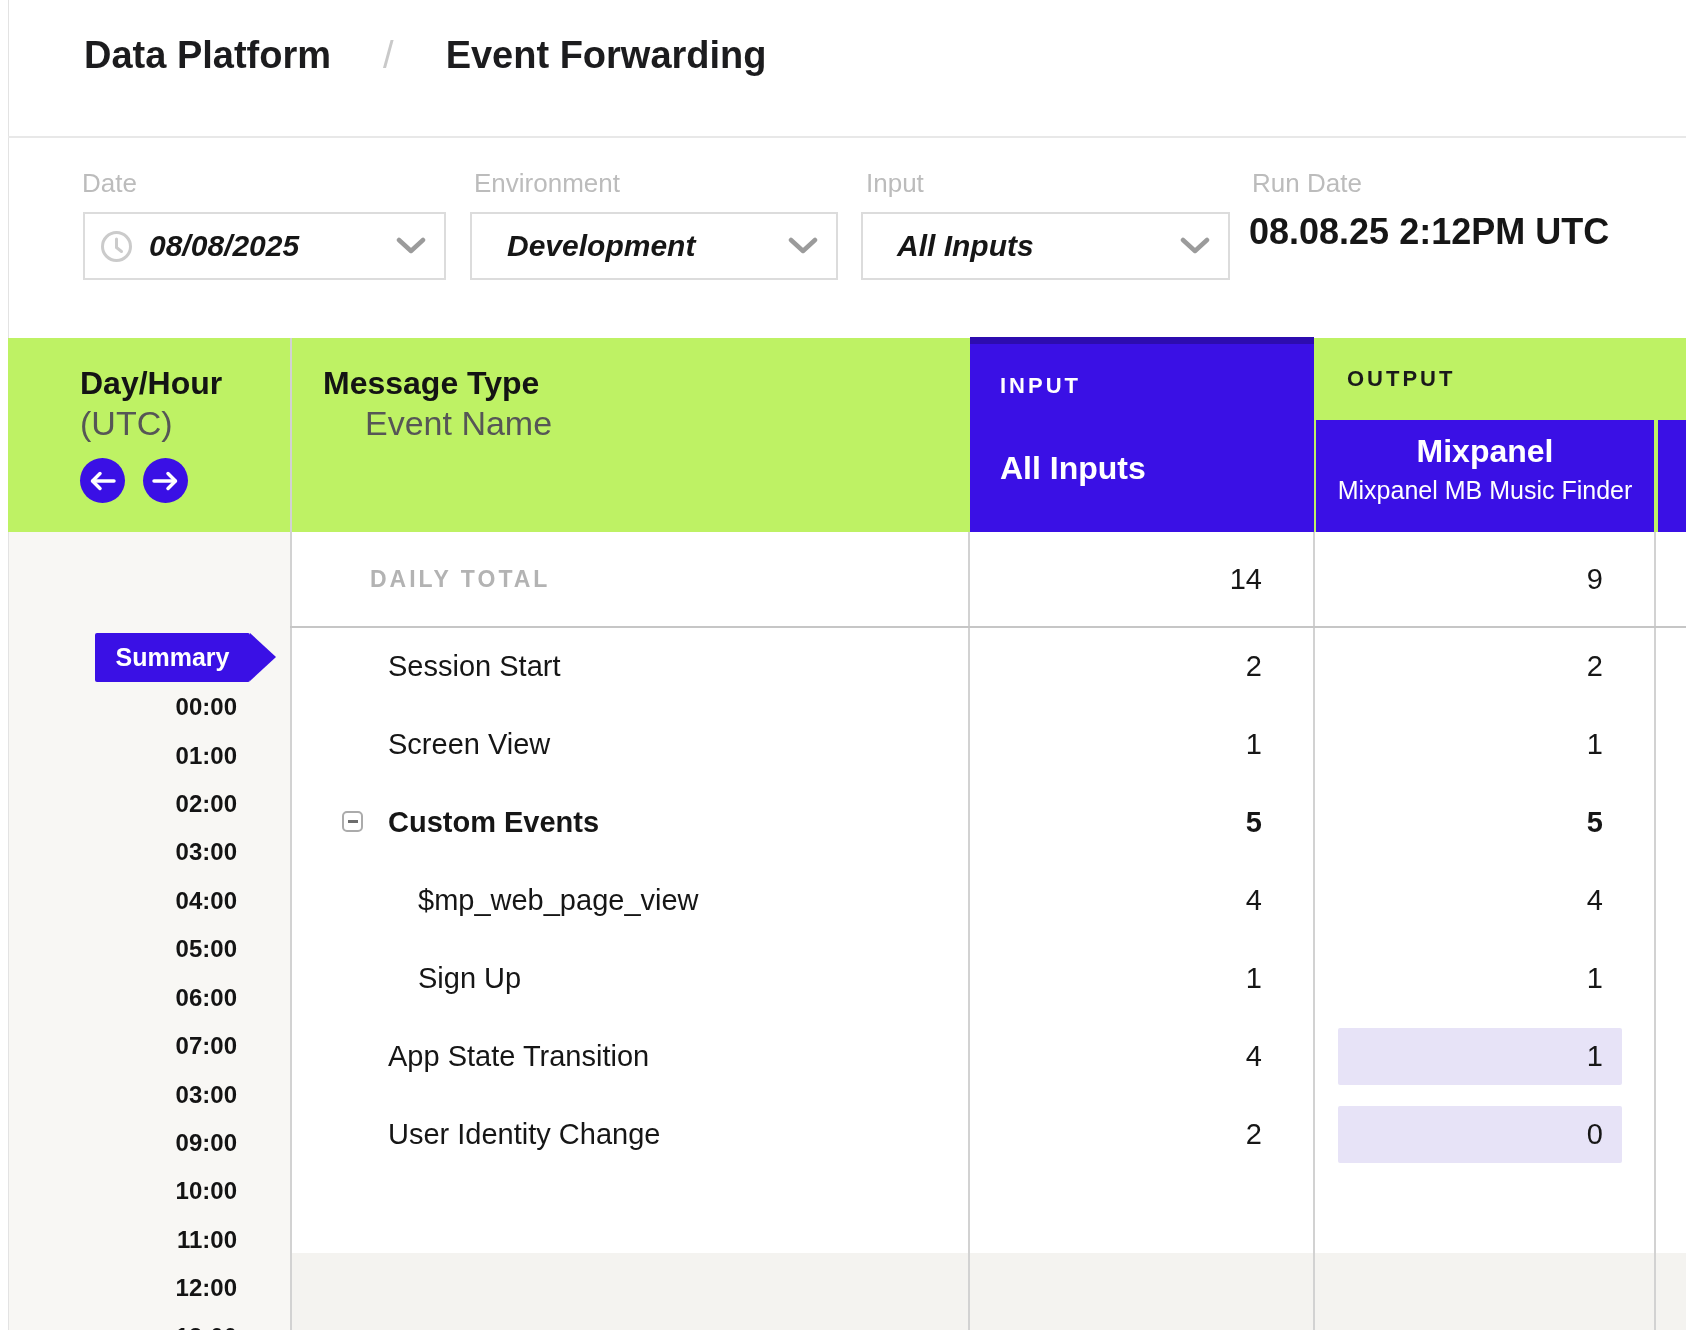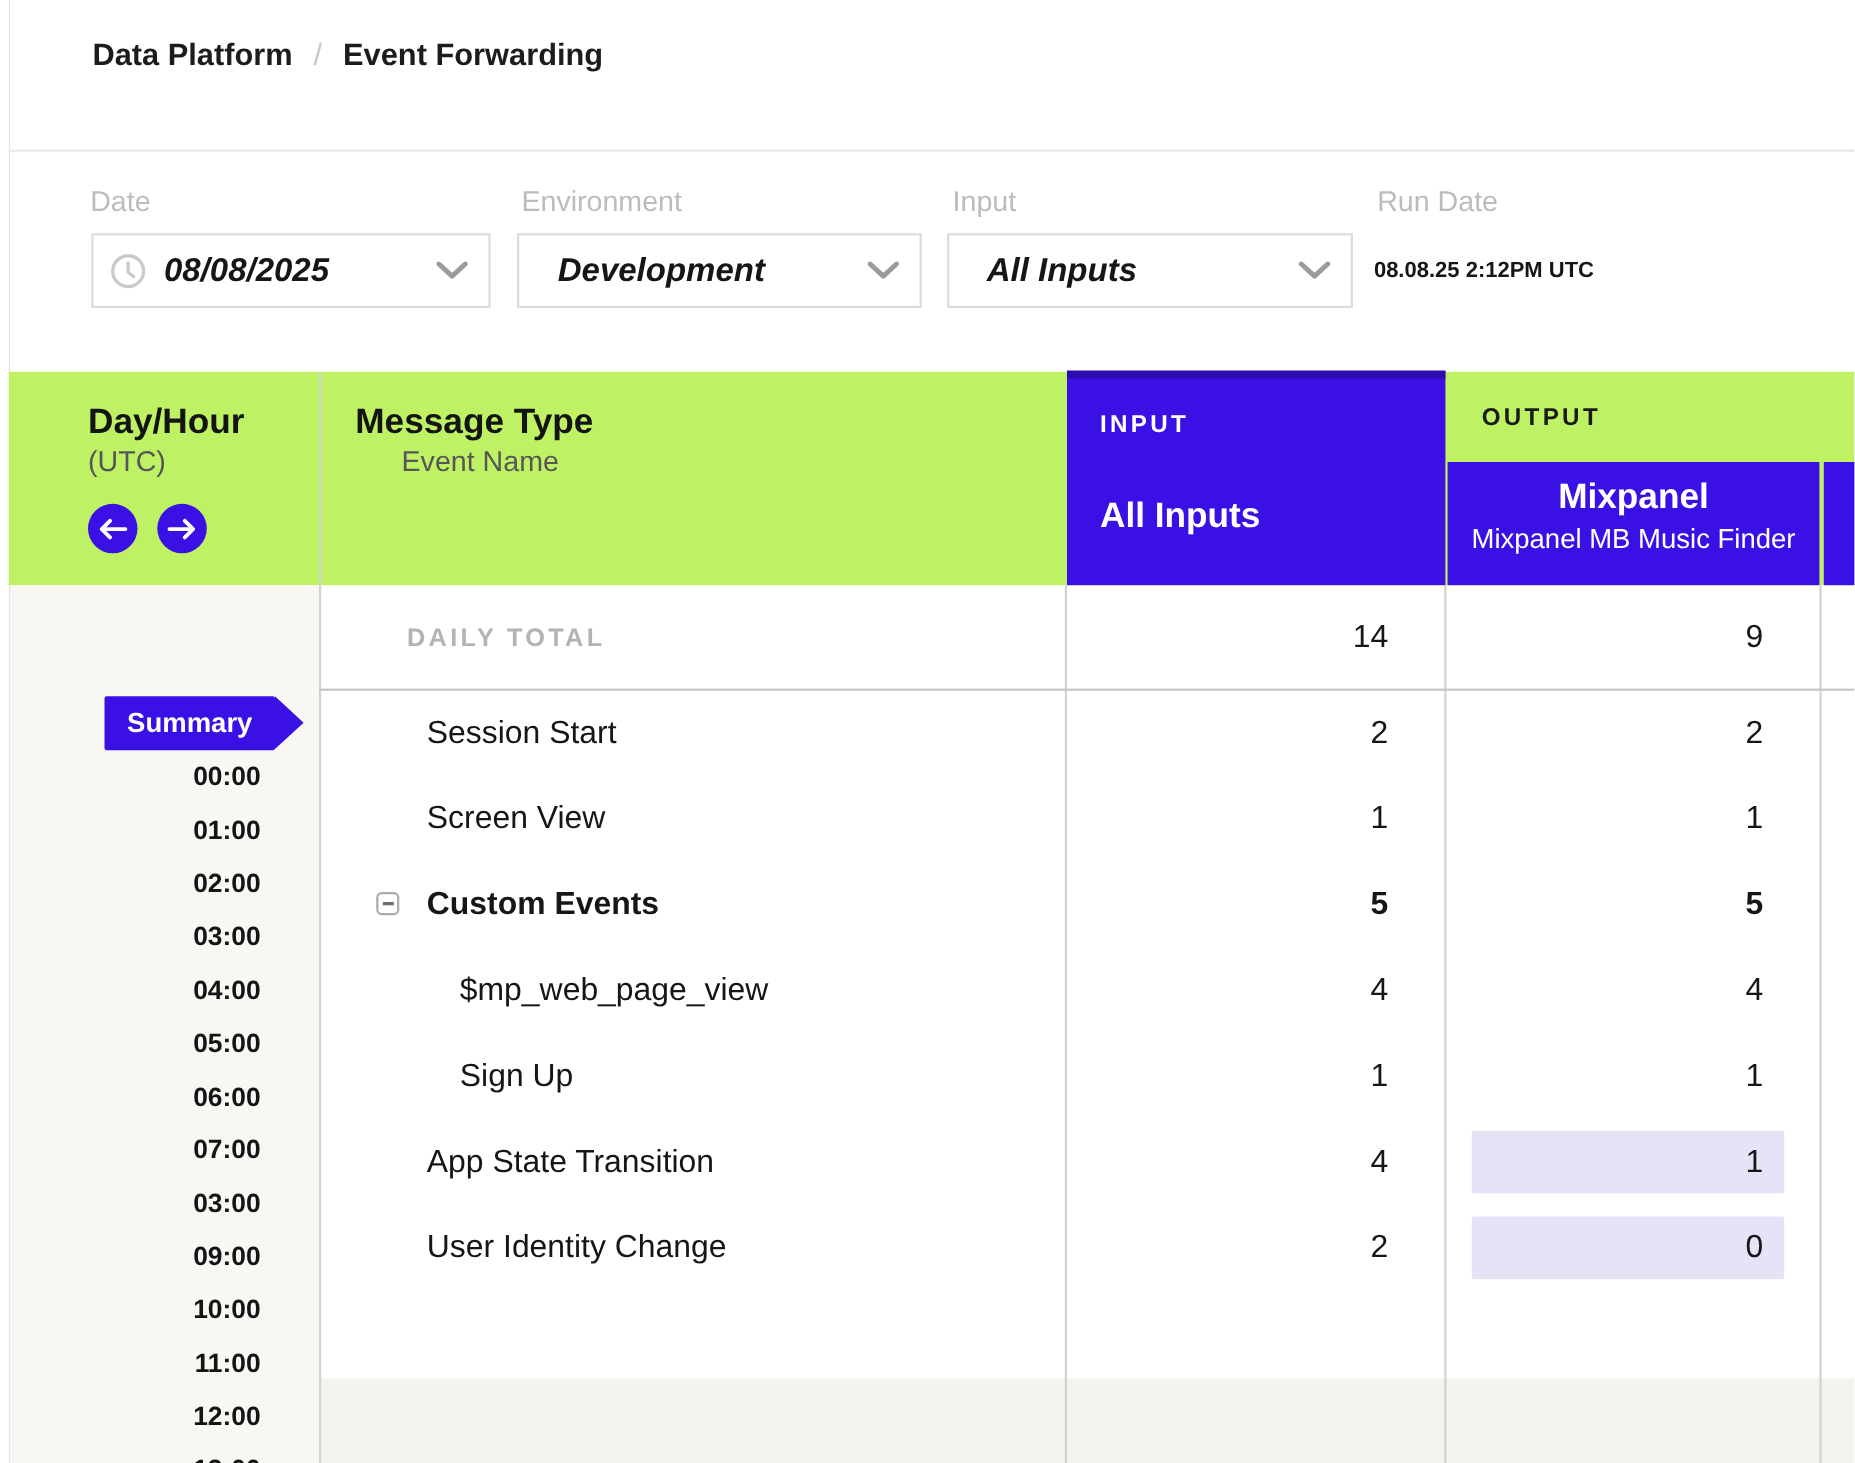--- a/index.html
+++ b/index.html
@@ -2,36 +2,36 @@
 <html><head>
 <meta charset="utf-8">
 <style>
   * { margin:0; padding:0; box-sizing:border-box; }
   body { background:#fff; }
   .page{ position:relative; width:1686px; height:1330px; background:#fff;
          font-family:"Liberation Sans", sans-serif; color:#161616; overflow:hidden; }
 
   
   .left-edge{ position:absolute; left:8px; top:0; width:1px; height:1330px; background:#e3e3e3; }
-  .crumbs{ position:absolute; left:84px; top:34px; display:flex; gap:19px;
-           font-size:28px; font-weight:600; color:#1c1c1e; }
+  .crumbs{ position:absolute; left:84px; top:34px; display:flex; gap:52px;
+           font-size:38px; font-weight:600; color:#1c1c1e; }
   .crumb-sep{ color:#c9c9c9; font-weight:400; }
   .header-rule{ position:absolute; left:8px; top:136px; width:1678px; height:2px; background:#e8e8e8; }
 
   
   .flabel{ position:absolute; top:168px; font-size:26px; color:#bcbcbc; }
   .fbox{ position:absolute; top:212px; height:68px; background:#fff; border:2px solid #dcdcdc;
          display:flex; align-items:center; font-size:30px; font-weight:700; color:#161616;font-style:italic; }
   .fbox .chev{ margin-left:auto; margin-right:18px; flex:0 0 auto; display:flex; }
-  .runval{ position:absolute; left:1249px; top:226px; font-size:20px; font-weight:700; line-height:40px; }
+  .runval{ position:absolute; left:1249px; top:212px; font-size:36px; font-weight:700; line-height:40px; }
 
   
   .thead{ position:absolute; left:8px; top:338px; width:1678px; height:194px; background:#bef264; }
   .th-title{ position:absolute; font-size:32px; font-weight:700; color:#141414; }
-  .th-sub{ position:absolute; font-size:26px; color:#565656; }
+  .th-sub{ position:absolute; font-size:34px; color:#565656; }
   .nav-btn{ position:absolute; width:45px; height:45px; border-radius:50%; background:#3a10e5;
             display:flex; align-items:center; justify-content:center; }
   .caps-label{ font-size:22px; font-weight:700; letter-spacing:3px; }
 
   .input-block{ position:absolute; left:962px; top:-1px; width:344px; height:195px;
                 background:#3a10e5; border-top:7px solid #2d0caf; color:#fff; }
   .input-block .caps-label{ position:absolute; left:30px; top:29px; }
   .input-block .col-name{ position:absolute; left:30px; top:106px; font-size:32px; font-weight:700; }
 
   .output-label{ position:absolute; left:1339px; top:28px; color:#1a1a1a; }

